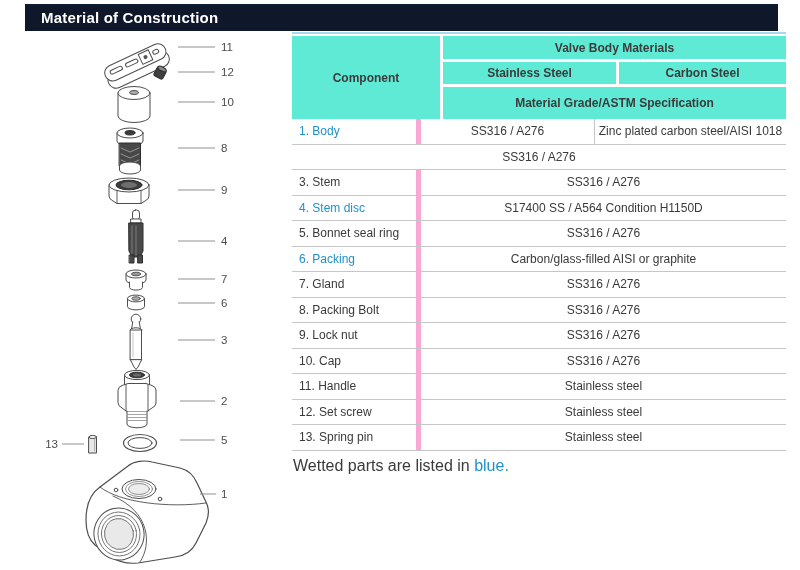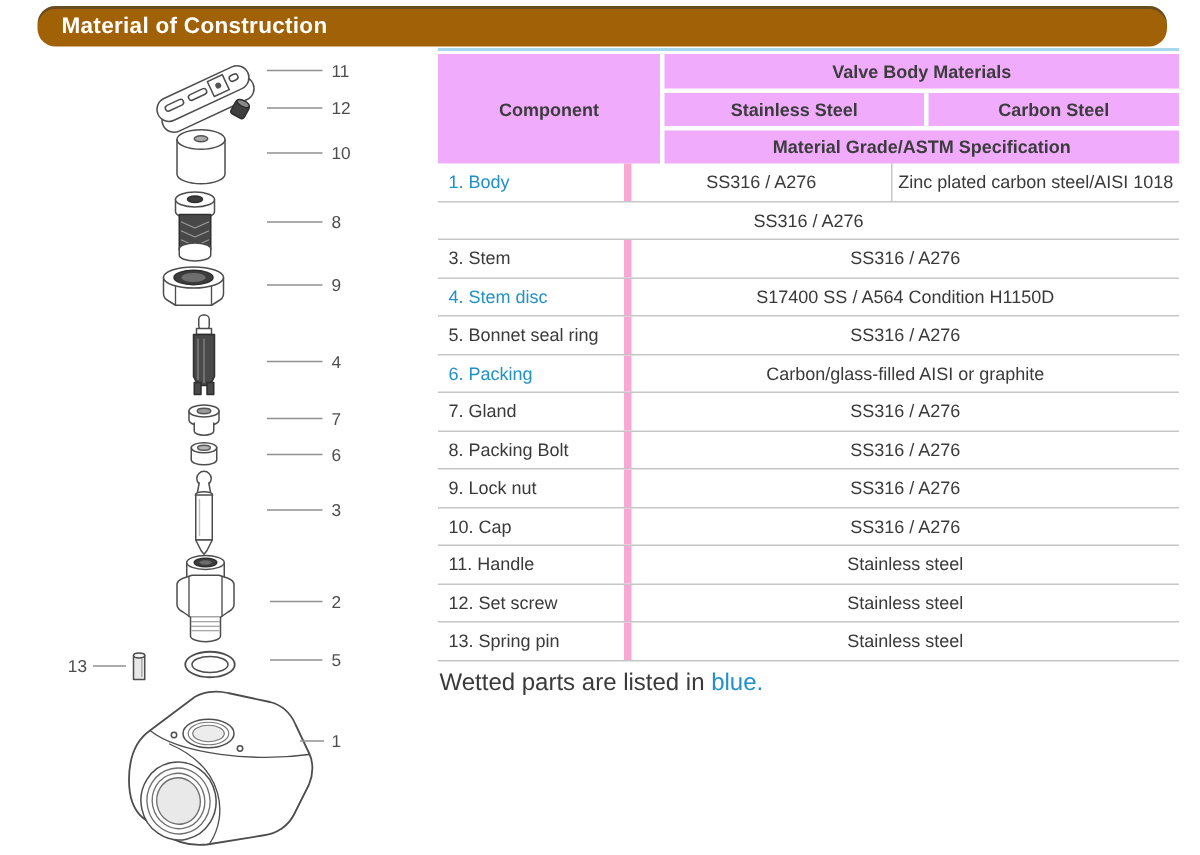--- a/index.html
+++ b/index.html
@@ -4,42 +4,42 @@
 <style>
   * { margin:0; padding:0; box-sizing:border-box; }
   html,body { background:#fff; }
   .page {
     position:relative; width:800px; height:570px; background:#ffffff;
     font-family:"Liberation Sans", sans-serif; color:#3a3a3a; overflow:hidden;
   }
   
   .title-bar {
     position:absolute; left:25px; top:4px; width:753px; height:27px;
-    background:#a16207; border-radius:12px;
+    background:#0f172a; border-radius:0;
     box-shadow: inset 0 2px 0 rgba(0,40,80,.35);
     display:flex; align-items:center;
   }
   .title-bar span {
     color:#ffffff; font-size:15px; font-weight:bold; padding-left:16px; letter-spacing:.2px;
   }
   
   .diagram { position:absolute; left:0; top:0; }
   .callout-num { font-size:11.5px; fill:#4d4d4d; font-family:"Liberation Sans",sans-serif; }
   
   .mat-table { position:absolute; left:292px; top:32px; width:494px; font-size:12px; }
   .top-accent { height:2px; background:#a8d8ee; margin-bottom:2px; }
   .thead { display:flex; gap:3px; font-weight:bold; color:#3c3c3c; }
-  .hcell { background:#f0abfc; display:flex; align-items:center; justify-content:center; text-align:center; }
+  .hcell { background:#5eead4; display:flex; align-items:center; justify-content:center; text-align:center; }
   .th-comp { width:148px; }
   .th-right { flex:1; display:flex; flex-direction:column; gap:3px; }
   .th-row1 { height:23px; }
   .th-row2 { display:flex; gap:3px; height:22px; }
   .th-ss { width:173px; }
   .th-cs { flex:1; }
-  .th-row3 { height:22px; }
+  .th-row3 { height:32px; }
   .tbody { border-bottom:0; }
   .trow { display:flex; align-items:stretch; height:25.5px; border-bottom:1px solid #c6c6c6; }
   .td { display:flex; align-items:center; }
   .td-comp { width:129px; border-right:5px solid #f9a8d4; padding-left:7px; }
   .td-ss { width:174px; border-right:1px solid #c6c6c6; justify-content:center; text-align:center; }
   .td-cs { flex:1; justify-content:center; text-align:center; padding:0 2px; }
   .td-merged { flex:1; justify-content:center; text-align:center; }
   .wetted { color:#2191c6; }
   .footnote { margin-top:6px; font-size:16px; color:#3a3a3a; padding-left:1px; }
   .footnote .blue { color:#2191c6; }

